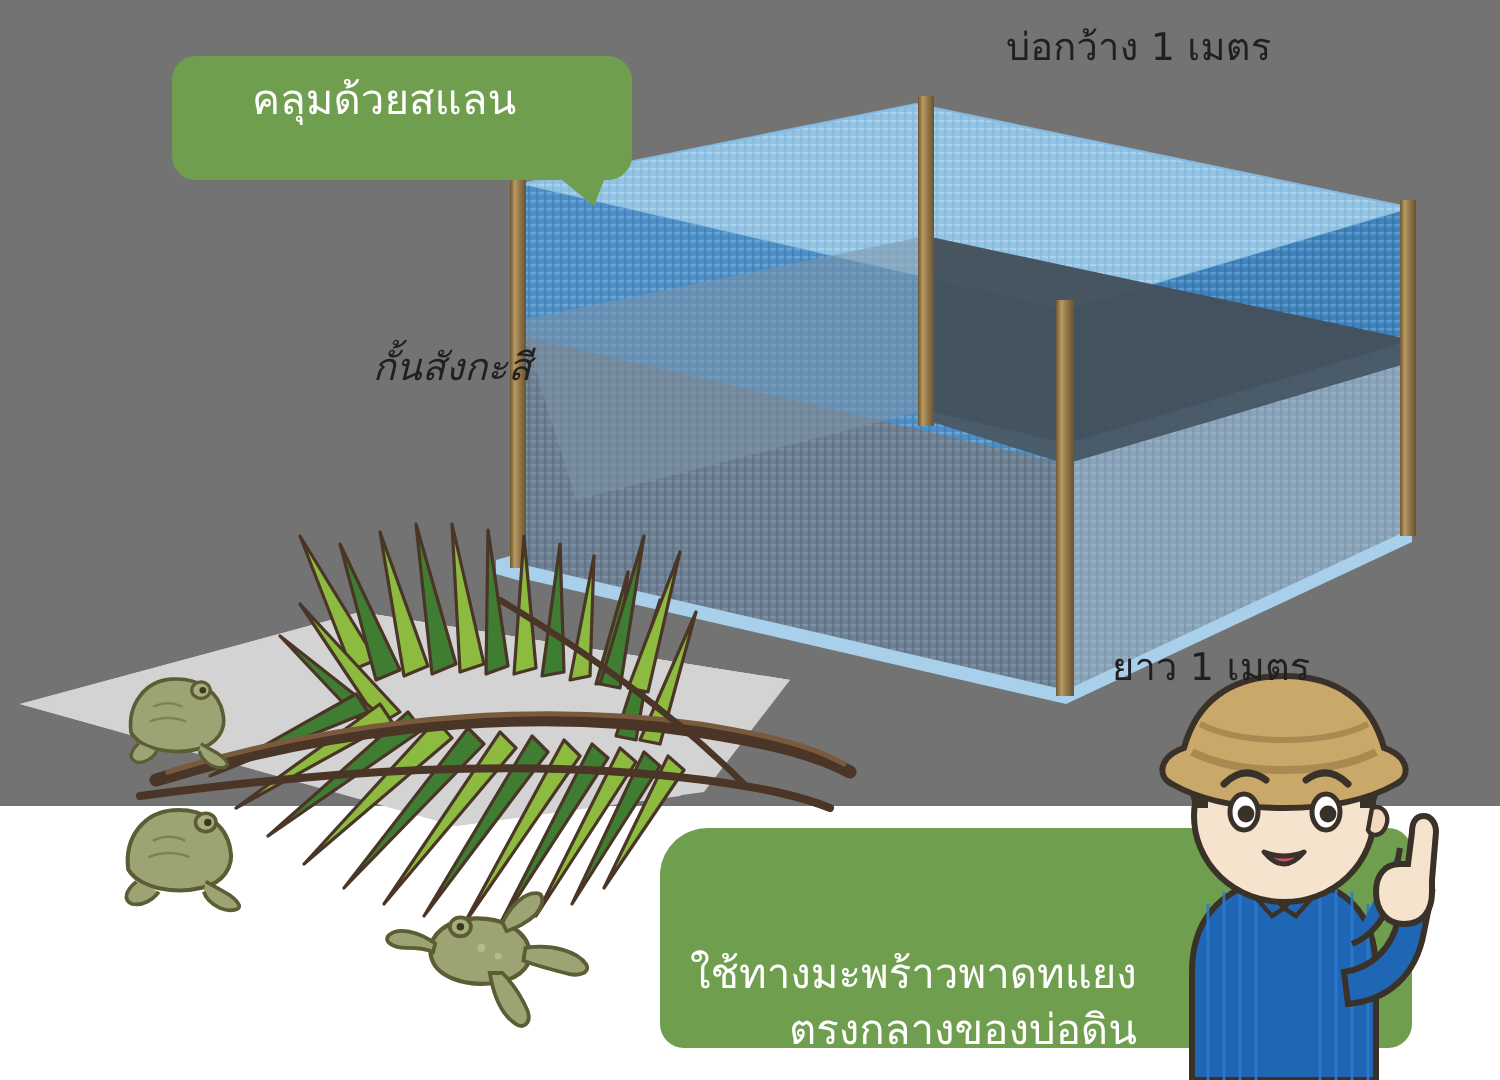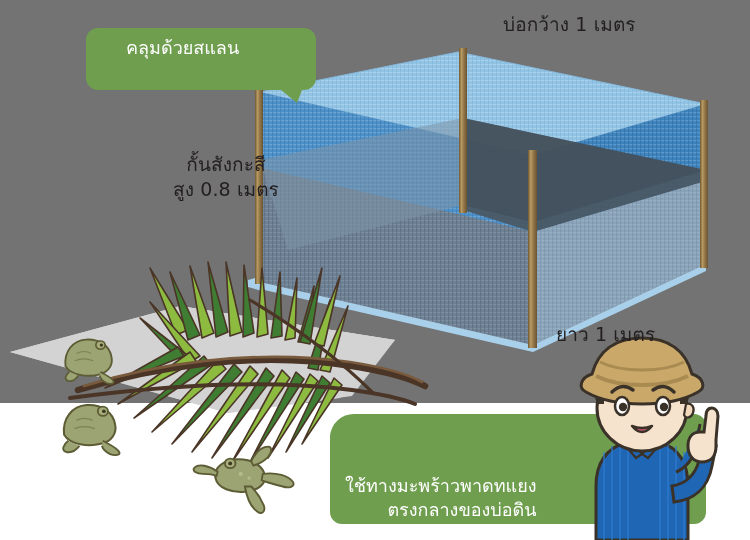--- a/index.html
+++ b/index.html
@@ -23,27 +23,27 @@
     position:absolute;
     color:#231f20;
     font-size:19px;
     line-height:1.32;
     white-space:nowrap;
     letter-spacing:.1px;
   }
   #lbl-width{left:503px;top:12px;}
   #lbl-length{left:556px;top:322px;}
   #lbl-height{
-    left:137px;top:152px;text-align:center;white-space:normal;width:178px;
+    left:137px;top:172px;text-align:center;white-space:normal;width:178px;font-style:italic;
   }
 
   .bubble-text{
     position:absolute;
     color:#ffffff;
-    font-size:18px;
+    font-size:21px;
     line-height:1.34;
     white-space:nowrap;
   }
   #bub-top-text{left:126px;top:36px;}
   #bub-bot-text{left:345px;top:446px;text-align:center;line-height:1.33;margin-top:28px;}
   #bub-bot-text .l2{display:block;text-align:right;}
 </style>
 </head>
 <body>
 
@@ -271,21 +271,20 @@
       <path d="M686,404 c6,-2 9,4 7,9 c-2,5 -7,6 -9,2 z" fill="#f2d9be" stroke="#3a3228" stroke-width="2.2"></path>
     </g>
   </svg>
 
   <div class="lbl" id="lbl-width">บ่อกว้าง 1 เมตร</div>
 
   <div class="lbl" id="lbl-length">ยาว 1 เมตร</div>
 
   <div class="lbl" id="lbl-height">
     <span>กั้นสังกะสี</span><br>
-    <span>สูง 0.8 เมตร</span>
   </div>
 
   <div class="bubble-text" id="bub-top-text">คลุมด้วยสแลน</div>
 
   <div class="bubble-text" id="bub-bot-text">
     <span class="l1">ใช้ทางมะพร้าวพาดทแยง</span>
     <span class="l2">ตรงกลางของบ่อดิน</span>
   </div>
 
 </div>

